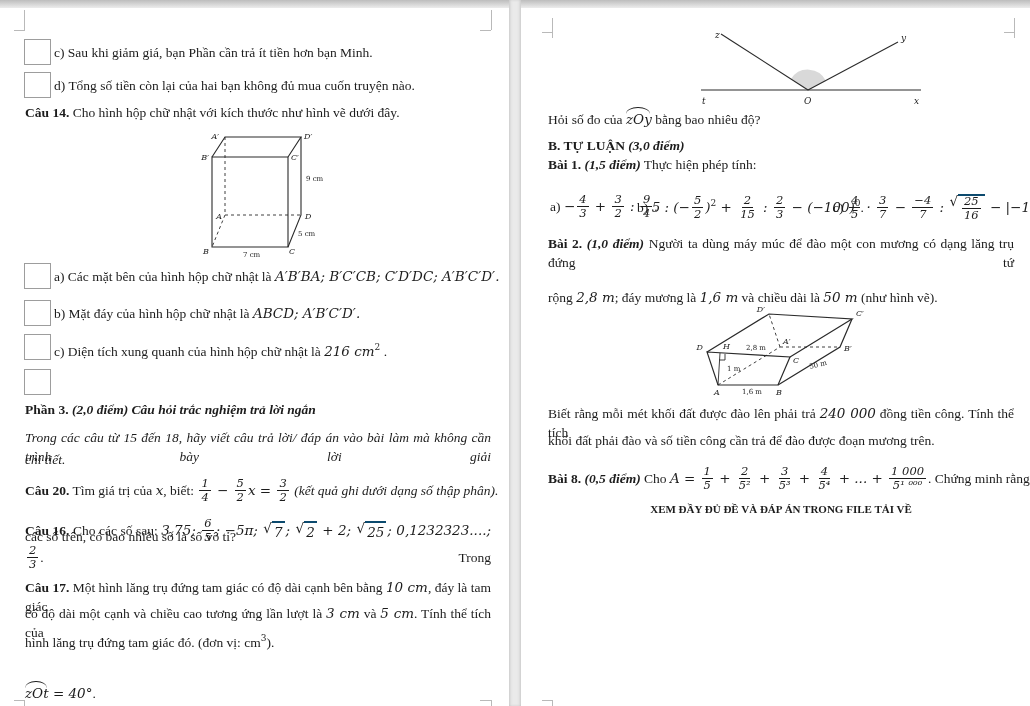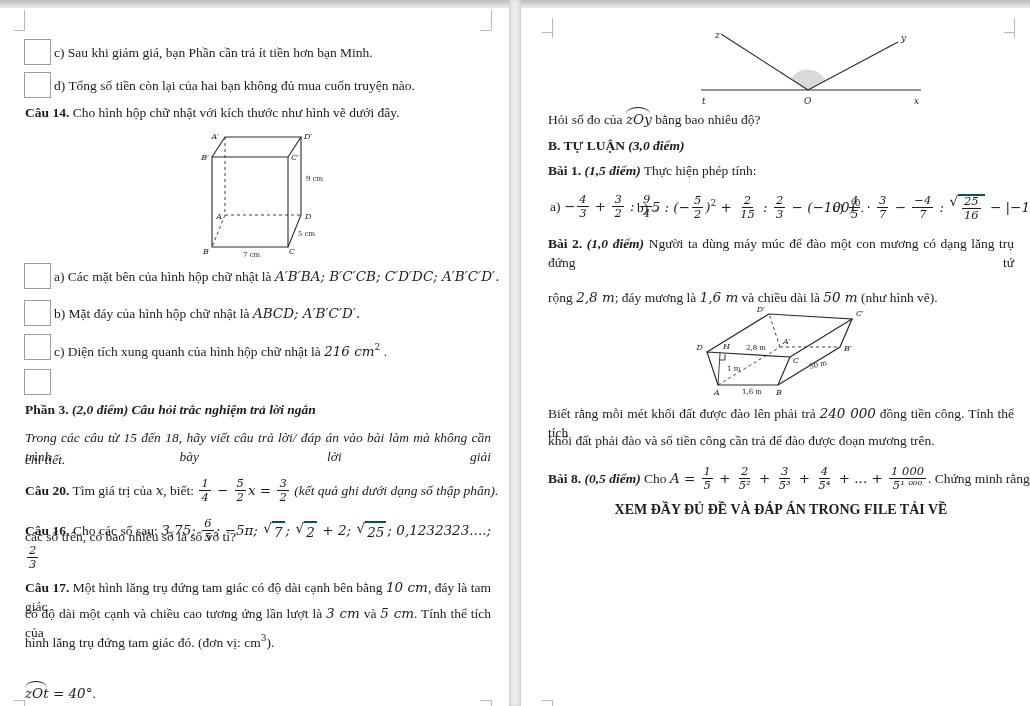--- a/index.html
+++ b/index.html
@@ -133,21 +133,21 @@
         <span class="rc">7</span>
       </span><span class="t-m">; </span><span class="sqrt">
         <span class="rd">√</span>
         <span class="rc">2</span>
       </span><span class="t-m"> + 2; </span><span class="sqrt">
         <span class="rd">√</span>
         <span class="rc">25</span>
       </span><span class="t-m">; 0,1232323....; </span><span class="frac">
         <span class="fn">2</span>
         <span class="fd">3</span>
-      </span></div>
+      </span><span class="t-x">. Trong</span></div>
   <div class="line" style="left:25px;top:519px"><span class="t-x">các số trên, có bao nhiêu số là số vô tỉ?</span></div>
 
   <div class="par stretch" style="left:25px;top:570px"><span class="t-b">Câu 17.</span><span class="t-x"> Một hình lăng trụ đứng tam giác có độ dài cạnh bên bằng </span><span class="t-m">10 cm</span><span class="t-x">, đáy là tam giác</span></div>
   <div class="par stretch" style="left:25px;top:596px"><span class="t-x">có độ dài một cạnh và chiều cao tương ứng lần lượt là </span><span class="t-m">3 cm</span><span class="t-x"> và </span><span class="t-m">5 cm</span><span class="t-x">. Tính thể tích của</span></div>
   <div class="line" style="left:25px;top:621px"><span class="t-x">hình lăng trụ đứng tam giác đó. (đơn vị: cm</span><span class="t-sup">3</span><span class="t-x">).</span></div>
 
   <div class="line" style="left:25px;top:676px"><span class="t-arc">zOt</span><span class="t-m"> = 40°</span><span class="t-x">.</span></div>
 </div>
 
 <div class="page page-right">
@@ -167,21 +167,21 @@
     </g>
     <text class="vtx9" x="22" y="10">z</text>
     <text class="vtx9" x="208" y="13">y</text>
     <text class="vtx9" x="9" y="76">t</text>
     <text class="vtx9" x="111" y="76">O</text>
     <text class="vtx9" x="221" y="76">x</text>
   </svg>
 
   <div class="line" style="left:27px;top:102px"><span class="t-x">Hỏi số đo của </span><span class="t-arc">zOy</span><span class="t-x"> bằng bao nhiêu độ?</span></div>
   <div class="line" style="left:27px;top:128px"><span class="t-b">B. TỰ LUẬN </span><span class="t-bi">(3,0 điểm)</span></div>
-  <div class="line" style="left:27px;top:153px"><span class="t-b">Bài 1. </span><span class="t-bi">(1,5 điểm)</span><span class="t-x"> Thực hiện phép tính:</span></div>
+  <div class="line" style="left:27px;top:147px"><span class="t-b">Bài 1. </span><span class="t-bi">(1,5 điểm)</span><span class="t-x"> Thực hiện phép tính:</span></div>
 
   <div style="position:absolute;left:27px;top:176px;width:466px;height:40px">
     <span class="mrow" style="left:2px;top:10px"><span class="t-x">a) </span><span class="t-m">−</span><span class="frac">
           <span class="fn">4</span>
           <span class="fd">3</span>
         </span><span class="t-m"> + </span><span class="frac">
           <span class="fn">3</span>
           <span class="fd">2</span>
         </span><span class="t-m"> : </span><span class="frac">
           <span class="fn">9</span>
@@ -261,14 +261,14 @@
         <span class="fn">3</span>
         <span class="fd">5³</span>
       </span><span class="t-m"> + </span><span class="frac">
         <span class="fn">4</span>
         <span class="fd">5⁴</span>
       </span><span class="t-m"> + ... + </span><span class="frac">
         <span class="fn">1 000</span>
         <span class="fd">5¹ ⁰⁰⁰</span>
       </span><span class="t-x">. Chứng minh rằng </span></div>
 
-  <div class="par center" style="left:27px;top:492px;font-weight:bold;font-size:14px">XEM ĐẦY ĐỦ ĐỀ VÀ ĐÁP ÁN TRONG FILE TẢI VỀ</div>
+  <div class="par center" style="left:27px;top:492px;font-weight:bold;font-size:11px">XEM ĐẦY ĐỦ ĐỀ VÀ ĐÁP ÁN TRONG FILE TẢI VỀ</div>
 </div>
 
 </body></html>

